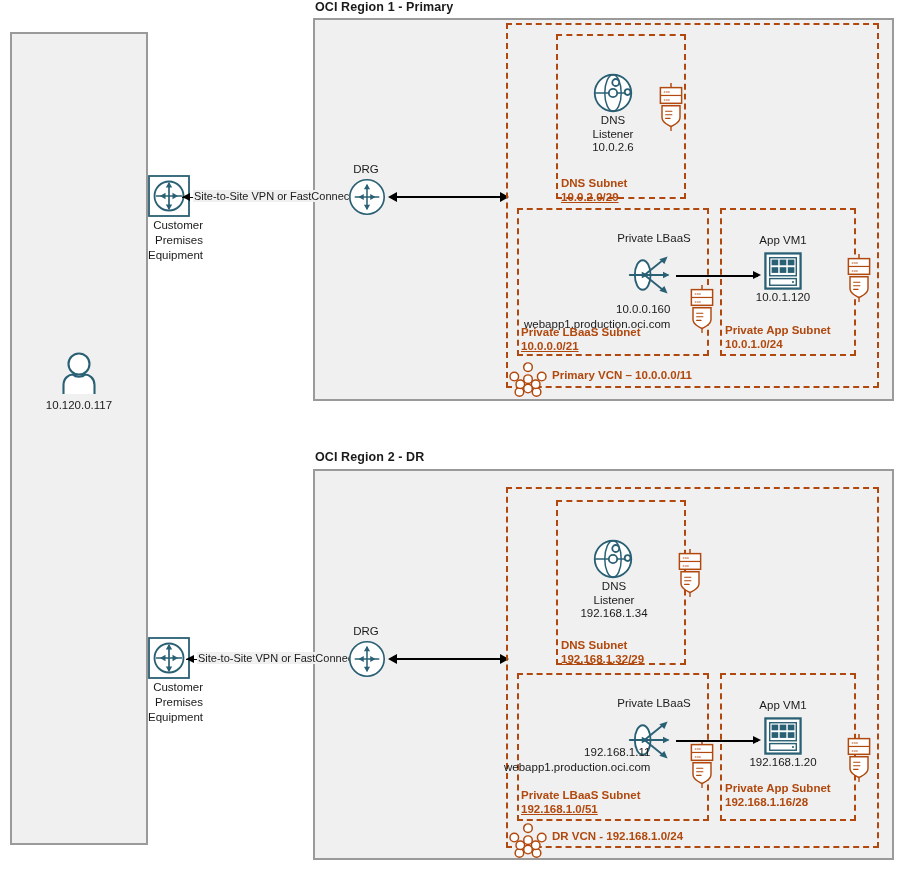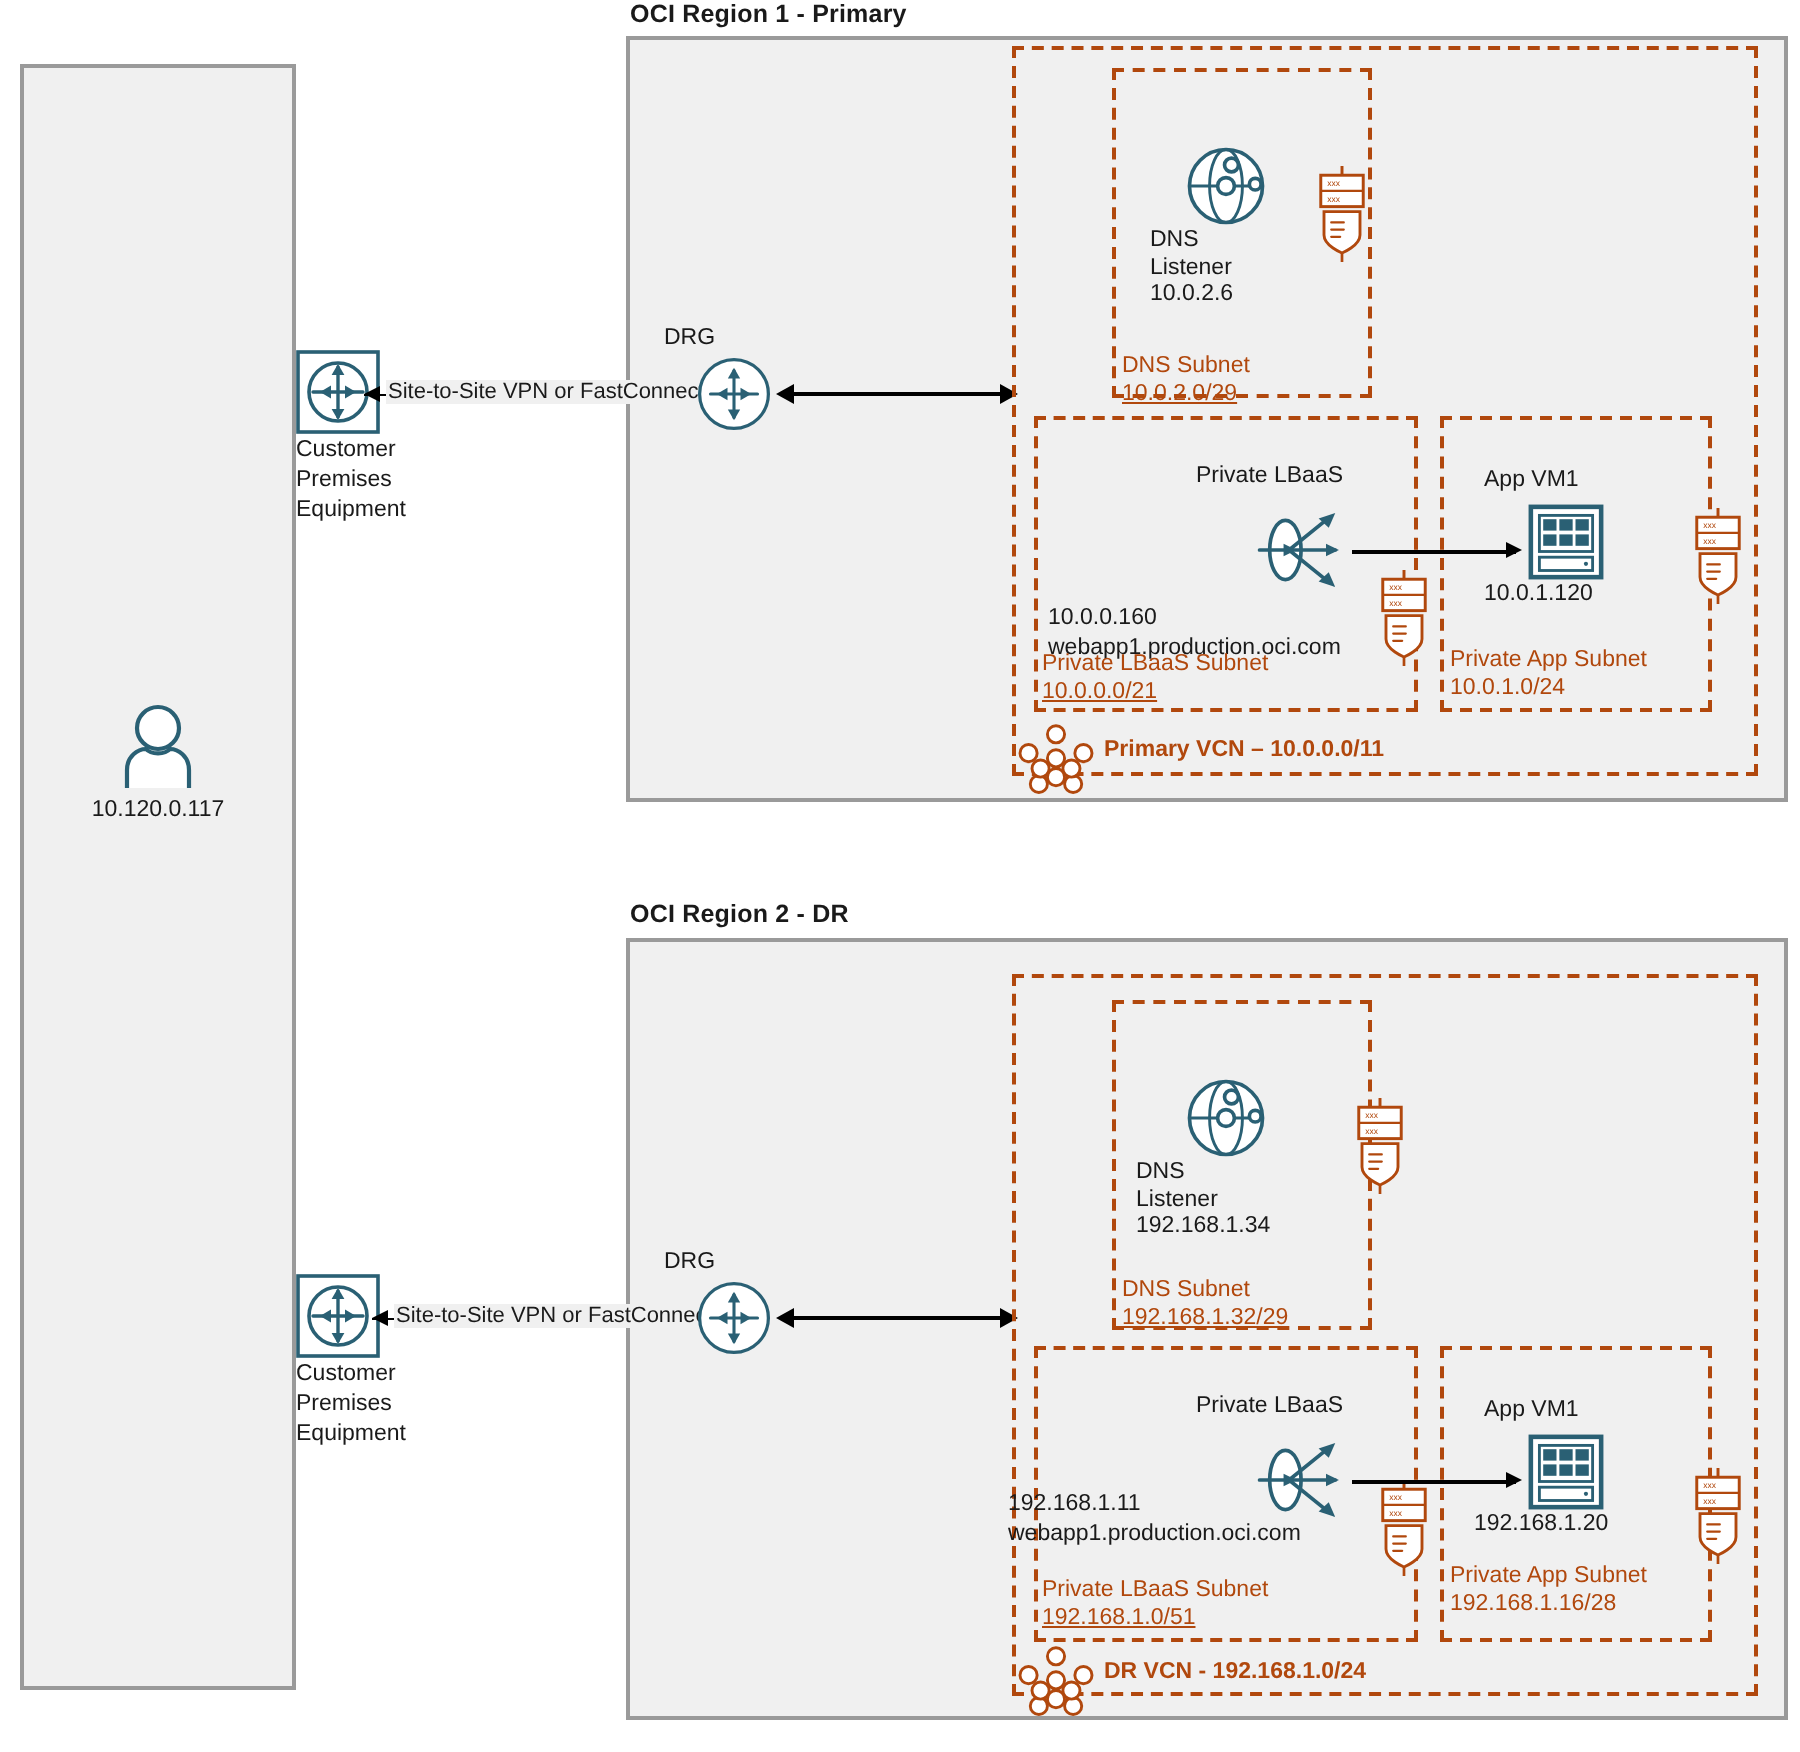--- a/index.html
+++ b/index.html
@@ -6,25 +6,25 @@
   body{width:900px;height:876px;position:relative;
        font-family:"Liberation Sans","DejaVu Sans",sans-serif;
        -webkit-font-smoothing:antialiased;}
   .abs{position:absolute;}
   
   .panel{background:#f0f0f0;border:2px solid #9a9a9a;box-sizing:border-box;}
   .region-box{background:#f0f0f0;border:2px solid #9a9a9a;box-sizing:border-box;}
   .region-title{font-size:12.5px;font-weight:bold;color:#1a1a1a;letter-spacing:.1px;white-space:nowrap;}
   .vcn{border:2px dashed #b1480d;box-sizing:border-box;}
   .subnet{border:2px dashed #b1480d;box-sizing:border-box;}
-  .sub-label{font-size:11.5px;font-weight:normal;color:#b1480d;line-height:14px;white-space:nowrap;}
+  .sub-label{font-size:11.5px;font-weight:bold;color:#b1480d;line-height:14px;white-space:nowrap;}
   .sub-label .cidr{text-decoration:underline;}
   .vcn-label{font-size:11.5px;font-weight:bold;color:#b1480d;white-space:nowrap;}
-  .node-label{font-size:11.5px;color:#1a1a1a;line-height:13.5px;white-space:nowrap;}
-  .plain{font-size:11.5px;color:#1a1a1a;line-height:15px;white-space:nowrap;}
+  .node-label{font-size:11.5px;color:#1a1a1a;line-height:13.5px;text-align:center;white-space:nowrap;}
+  .plain{font-size:11.5px;color:#1a1a1a;line-height:15px;white-space:nowrap;text-align:right;}
   .center-t{text-align:center;}
   
   .hline{background:#000;height:2px;}
   .arrow-r{width:0;height:0;border-top:5px solid transparent;border-bottom:5px solid transparent;border-left:9px solid #000;}
   .arrow-l{width:0;height:0;border-top:5px solid transparent;border-bottom:5px solid transparent;border-right:9px solid #000;}
   .thin-line{background:#000;height:1.5px;}
   .arrow-r-sm{width:0;height:0;border-top:4.5px solid transparent;border-bottom:4.5px solid transparent;border-left:8px solid #000;}
   .arrow-l-sm{width:0;height:0;border-top:4.5px solid transparent;border-bottom:4.5px solid transparent;border-right:8px solid #000;}
   .vpn-text{font-size:11px;color:#1a1a1a;background:#f0f0f0;padding:0 1px;white-space:nowrap;}
   svg{display:block;overflow:visible;}

